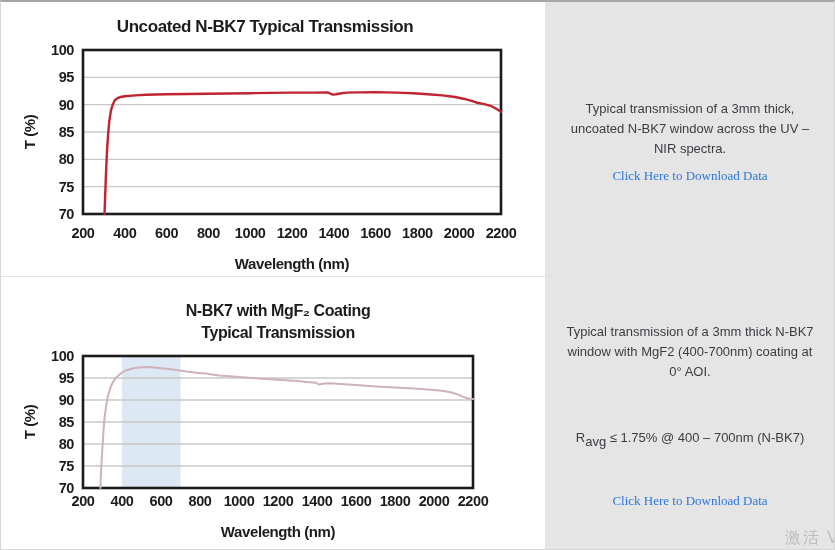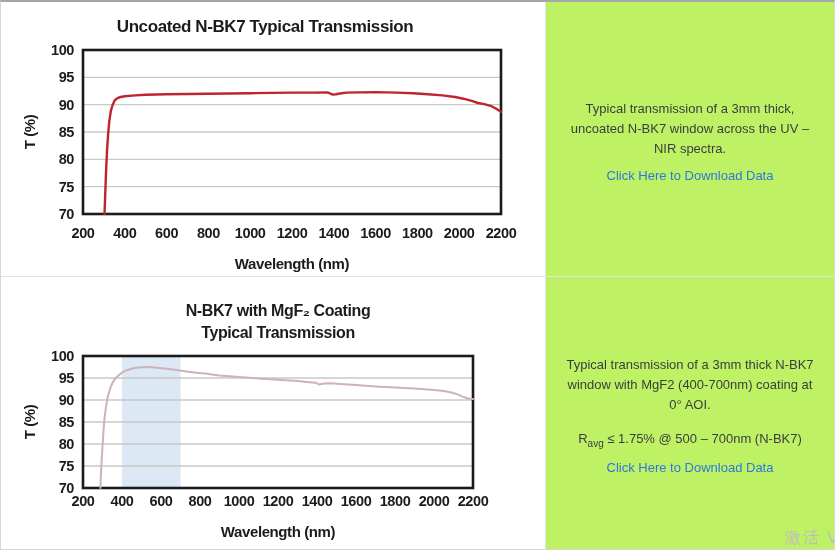--- a/index.html
+++ b/index.html
@@ -21,44 +21,45 @@
   .chart-cell{background:#fff;}
   .chart-cell.bottom{border-top:1px solid #e3e3e3;}
   .info-cell{
     border-left:1px solid #e3e3e3;
     display:flex;flex-direction:column;align-items:center;justify-content:center;
     text-align:center;
     padding:8px 15px;
     color:#3b3d42;
     font-size:13px;
     line-height:1.55;
-    background:#bef264;
+    background:#e5e5e5;
   }
-  .info-cell.bottom{border-top:1px solid #e3e3e3;}
+  .info-cell.bottom{border-top:1px solid #e3e3e3;gap:32px;}
   .info-cell p{margin:7px 0;}
   .dl-link{
     display:inline-block;
     font-size:13px;
     text-decoration:none;
     cursor:pointer;
+    font-family:Liberation Serif, serif;
   }
   svg text.tick{
     font-family:"Liberation Sans","DejaVu Sans",sans-serif;
     font-weight:bold;font-size:14.5px;fill:#1b1b1b;letter-spacing:-0.4px;
   }
   svg text.ctitle{
     font-family:"Liberation Sans","DejaVu Sans",sans-serif;
     font-weight:bold;fill:#1b1b1b;letter-spacing:-0.4px;
   }
   .watermark{
     position:absolute;right:-6px;bottom:0;
     font-size:16px;color:#bdbdbd;letter-spacing:2px;
     font-family:"Liberation Sans","DejaVu Sans",sans-serif;
   }
-  sub{font-size:10px;}
+  sub{font-size:13px;}
 </style>
 </head>
 <body>
 
 <div class="page">
 
   <div class="chart-cell top">
     <svg width="544" height="274" viewBox="0 0 544 274">
         <line x1="82" x2="500" y1="184.66666666666666" y2="184.66666666666666" stroke="#c9c9c9" stroke-width="1.4"></line>
         <line x1="82" x2="500" y1="157.33333333333334" y2="157.33333333333334" stroke="#c9c9c9" stroke-width="1.4"></line>
@@ -126,18 +127,18 @@
         <text x="472" y="229" text-anchor="middle" class="tick">2200</text>
         <text x="277" y="39" text-anchor="middle" class="ctitle" font-size="16">N-BK7 with MgF₂ Coating</text>
         <text x="277" y="61" text-anchor="middle" class="ctitle" font-size="16">Typical Transmission</text>
         <text x="34" y="145" text-anchor="middle" class="ctitle" font-size="15" transform="rotate(-90 34 145)">T (%)</text>
         <text x="277" y="260" text-anchor="middle" class="ctitle" font-size="15">Wavelength (nm)</text>
       </svg>
   </div>
 
   <div class="info-cell bottom">
     <p>Typical transmission of a 3mm thick N-BK7 window with MgF2 (400-700nm) coating at 0° AOI.</p>
-    <p><span>R</span><sub>avg</sub><span> ≤ 1.75% @ 500 – 700nm (N-BK7)</span></p>
+    <p><span>R</span><sub>avg</sub><span> ≤ 1.75% @ 400 – 700nm (N-BK7)</span></p>
     <a class="dl-link" style="color: rgb(44, 120, 221);">Click Here to Download Data</a>
   </div>
 
   <div class="watermark">激活 V</div>
 </div>
 
 </body></html>

